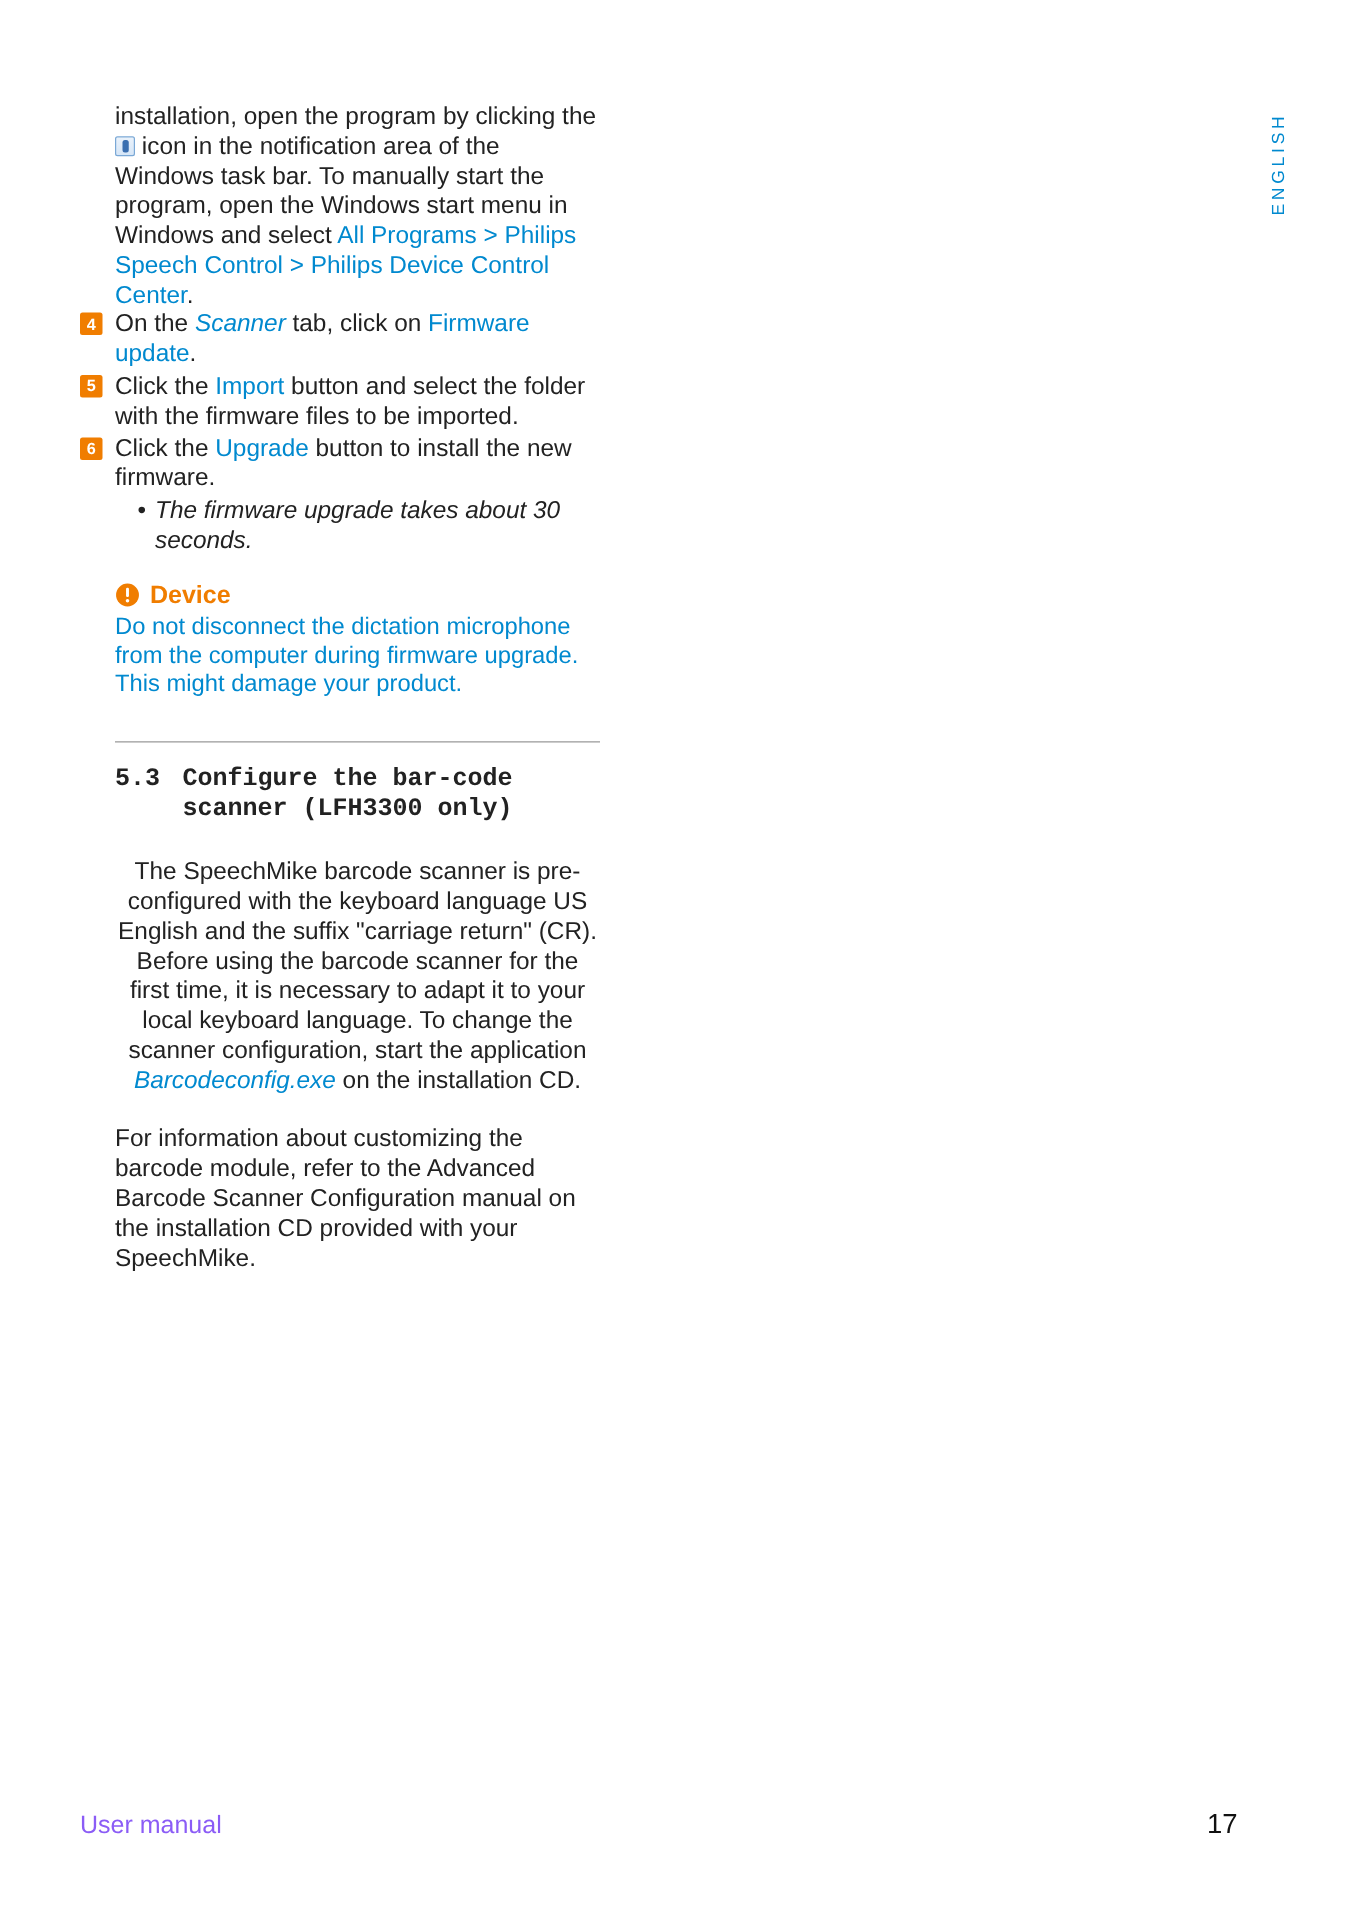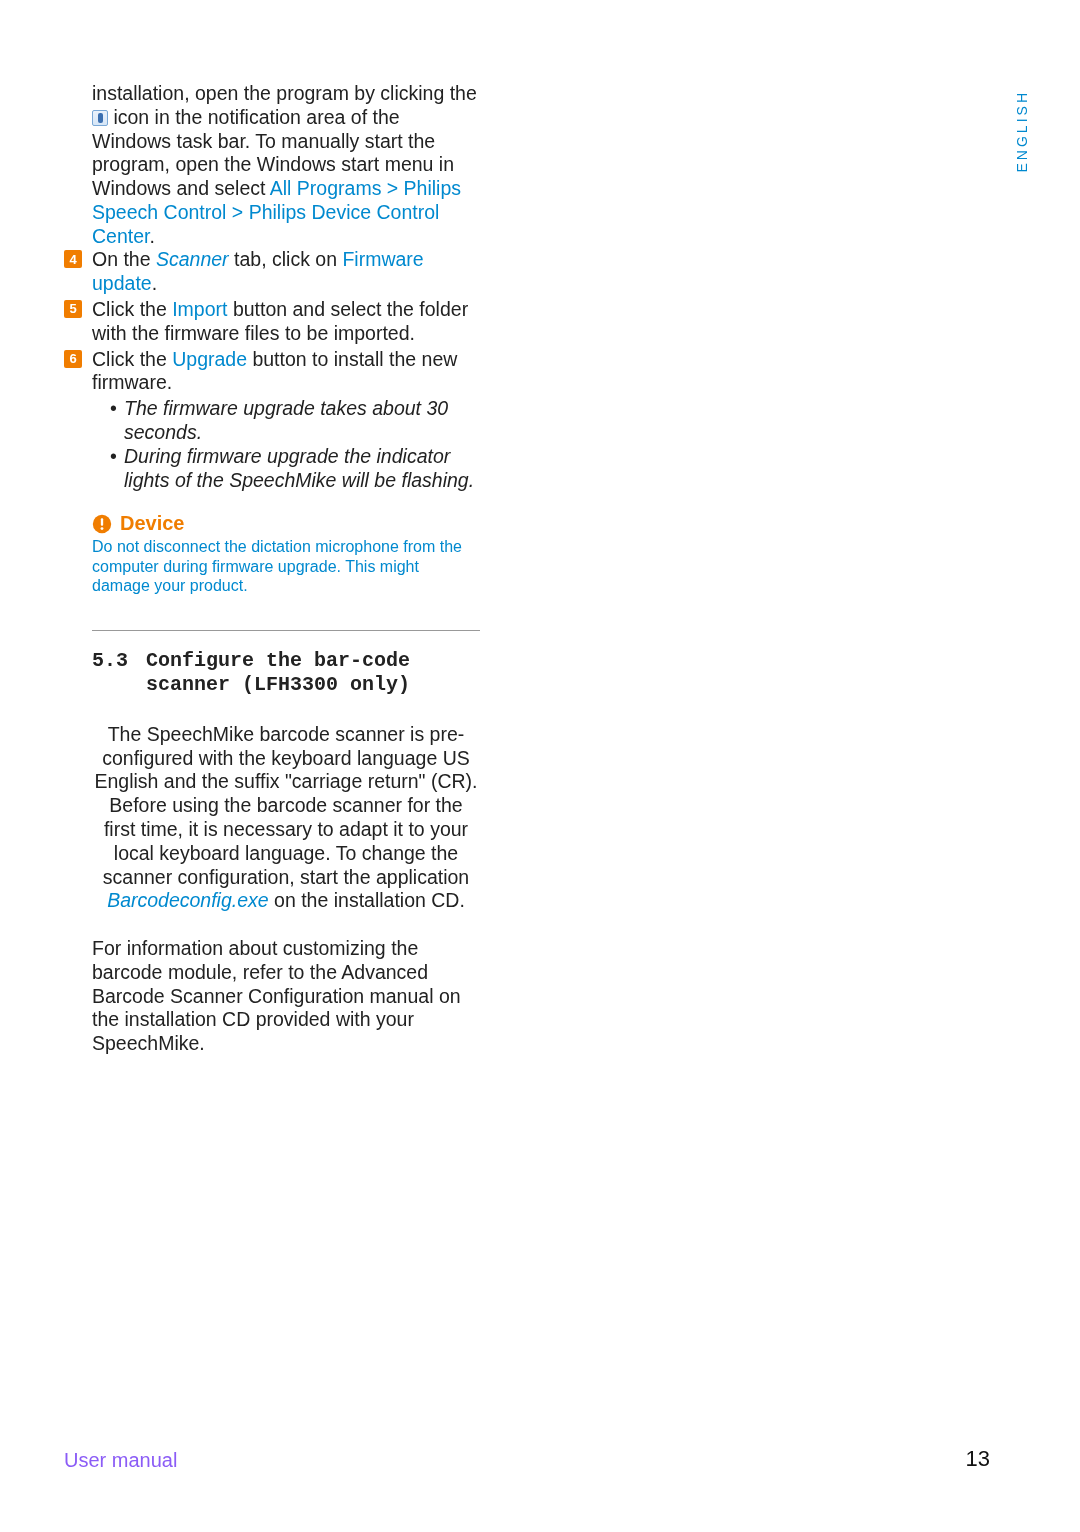--- a/index.html
+++ b/index.html
@@ -13,21 +13,21 @@
   .blue { color: #0089cf; }
   .italic { font-style: italic; }
   .sub-bullets { list-style: none; padding-left: 18px; margin-top: 2px; }
   .sub-bullets > li { position: relative; padding-left: 14px; font-style: italic; }
   .sub-bullets > li::before { content: "•"; position: absolute; left: 0; top: 0; font-style: normal; }
   .tray-icon { display: inline-block; width: 16px; height: 16px; vertical-align: -2px; border: 1px solid #7aa8d6; background: linear-gradient(#eaf2fb,#d6e6f7); border-radius: 2px; position: relative; }
   .tray-icon::before { content:""; position:absolute; left:5px; top:2px; width:5px; height:10px; background:#3b6fb0; border-radius:2px; }
   .warn-block { margin-top: 20px; margin-left: 0px; width: 388px; }
   .warn-block .hdr { display:flex; align-items:center; gap:8px; font-weight:700; font-size:20px; }
   .warn-icon { width:20px; height:20px; }
-  .warn-text { color:#0089cf; font-size:16px; line-height:1.22; margin-top:2px; }
+  .warn-text { color:#0089cf; font-size:19px; line-height:1.22; margin-top:2px; }
   .rule { border:none; border-top:1px solid #999; margin: 34px 0 18px 0; width: 388px; }
   .sec-head { display:flex; gap:18px; font-weight:700; font-size:20px; line-height:1.2; margin-bottom: 26px; width:388px;font-family:Liberation Mono, monospace; }
   .sec-num { flex: 0 0 auto; }
   .para { width: 388px; font-size:19.5px; line-height:1.22; margin-bottom: 24px; }
   .footer { position:absolute; bottom:60px; left:64px; right:90px; display:flex; justify-content:space-between; align-items:flex-end; }
   .footer-left { color:#8b5cf6; font-size:20px; }
   .footer-right { color:#111; font-size:22px; }
 </style>
 </head>
 <body>
@@ -52,21 +52,20 @@
       </li>
       <li>
         <span class="num-box">5</span>
         <span>Click the </span><span class="blue">Import</span><span> button and select the folder with the firmware files to be imported.</span>
       </li>
       <li>
         <span class="num-box">6</span>
         <span>Click the </span><span class="blue">Upgrade</span><span> button to install the new firmware.</span>
         <ul class="sub-bullets">
           <li>The firmware upgrade takes about 30 seconds.</li>
-          <li>During firmware upgrade the indicator lights of the SpeechMike will be flashing.</li>
         </ul>
       </li>
     </ul>
   </div>
 
   <div class="warn-block" style="margin-left:28px;">
     <div class="hdr">
       <svg class="warn-icon" viewBox="0 0 24 24">
         <circle cx="12" cy="12" r="11" fill="#f07d00"></circle>
         <rect x="10.6" y="5" width="2.8" height="9" rx="1.2" fill="#fff"></rect>
@@ -85,16 +84,16 @@
   </div>
 
   <p class="para" style="margin-left:28px;text-align:center;">
     <span>The SpeechMike barcode scanner is pre-configured with the keyboard language US English and the suffix "carriage return" (CR). Before using the barcode scanner for the first time, it is necessary to adapt it to your local keyboard language. To change the scanner configuration, start the application </span><span class="blue italic">Barcodeconfig.exe</span><span> on the installation CD.</span>
   </p>
 
   <p class="para" style="margin-left:28px;">For information about customizing the barcode module, refer to the Advanced Barcode Scanner Configuration manual on the installation CD provided with your SpeechMike.</p>
 
   <div class="footer">
     <span class="footer-left">User manual</span>
-    <span class="footer-right">13</span>
+    <span class="footer-right">17</span>
   </div>
 
 </div>
 
 </body></html>

